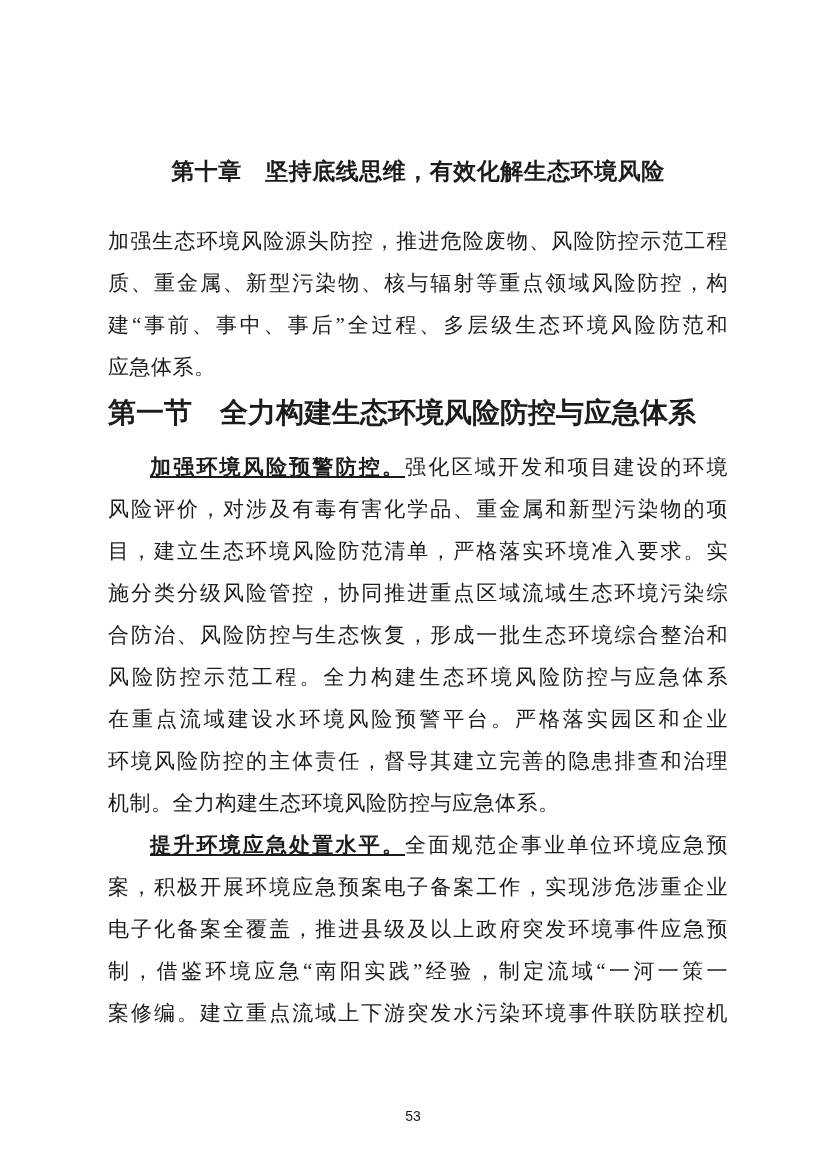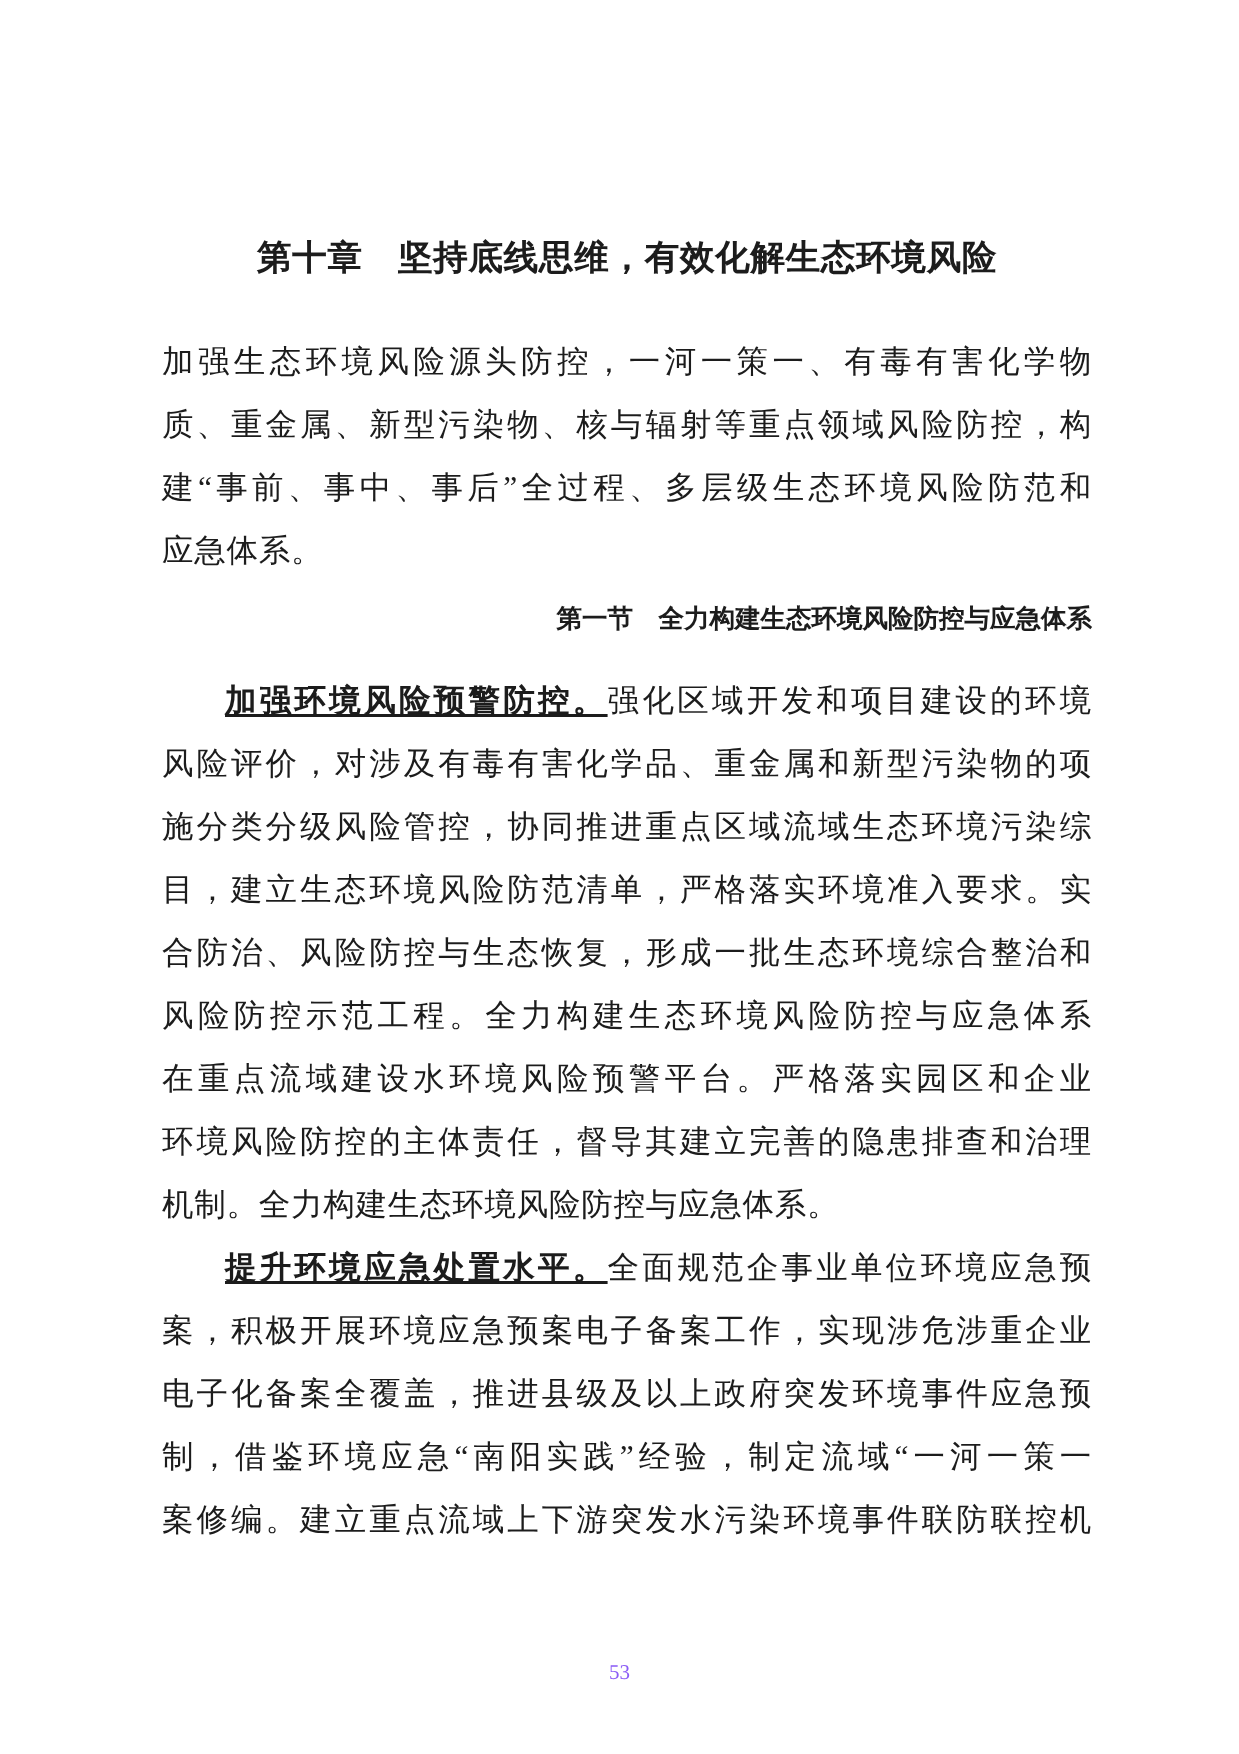--- a/index.html
+++ b/index.html
@@ -52,57 +52,57 @@
     text-indent: 2em;
   }
   .bold-lead {
     font-family: "Liberation Sans", "DejaVu Sans", sans-serif;
     font-weight: 700;
     text-decoration: underline;
   }
   .section-heading {
     font-family: "Liberation Sans", "DejaVu Sans", sans-serif;
     font-weight: 700;
-    font-size: 17px;
+    font-size: 28px;
     line-height: 42px;
     height: 42px;
-    text-align: right;
+    text-align: left;
     margin: 4px 0 12px 0;
     white-space: nowrap;
   }
   .page-number {
     position: absolute;
     left: 0;
     right: 0;
     top: 1092px;
     text-align: center;
     font-size: 14px;
-    color: #8b5cf6;
-    font-family: Liberation Serif, serif;
+    color: #0f172a;
+    font-family: Liberation Sans, sans-serif;
   }
 </style>
 </head>
 <body>
 
 <div class="page">
   <div class="content">
     <h1 class="chapter-title">第十章　坚持底线思维，有效化解生态环境风险</h1>
     <div>
         <div class="paragraph">
-          <div class="line"><span>加强生态环境风险源头防控，一河一策一、有毒有害化学物</span></div>
+          <div class="line"><span>加强生态环境风险源头防控，推进危险废物、风险防控示范工程</span></div>
           <div class="line"><span>质、重金属、新型污染物、核与辐射等重点领域风险防控，构</span></div>
           <div class="line"><span>建“事前、事中、事后”全过程、多层级生态环境风险防范和</span></div>
           <div class="line no-justify"><span>应急体系。</span></div>
         </div>
         <div class="section-heading">第一节　全力构建生态环境风险防控与应急体系</div>
         <div class="paragraph">
           <div class="line indent"><span class="bold-lead">加强环境风险预警防控。</span><span>强化区域开发和项目建设的环境</span></div>
           <div class="line"><span>风险评价，对涉及有毒有害化学品、重金属和新型污染物的项</span></div>
+          <div class="line"><span>目，建立生态环境风险防范清单，严格落实环境准入要求。实</span></div>
           <div class="line"><span>施分类分级风险管控，协同推进重点区域流域生态环境污染综</span></div>
-          <div class="line"><span>目，建立生态环境风险防范清单，严格落实环境准入要求。实</span></div>
           <div class="line"><span>合防治、风险防控与生态恢复，形成一批生态环境综合整治和</span></div>
           <div class="line"><span>风险防控示范工程。全力构建生态环境风险防控与应急体系</span></div>
           <div class="line"><span>在重点流域建设水环境风险预警平台。严格落实园区和企业</span></div>
           <div class="line"><span>环境风险防控的主体责任，督导其建立完善的隐患排查和治理</span></div>
           <div class="line no-justify"><span>机制。全力构建生态环境风险防控与应急体系。</span></div>
         </div>
         <div class="paragraph">
           <div class="line indent"><span class="bold-lead">提升环境应急处置水平。</span><span>全面规范企事业单位环境应急预</span></div>
           <div class="line"><span>案，积极开展环境应急预案电子备案工作，实现涉危涉重企业</span></div>
           <div class="line"><span>电子化备案全覆盖，推进县级及以上政府突发环境事件应急预</span></div>

